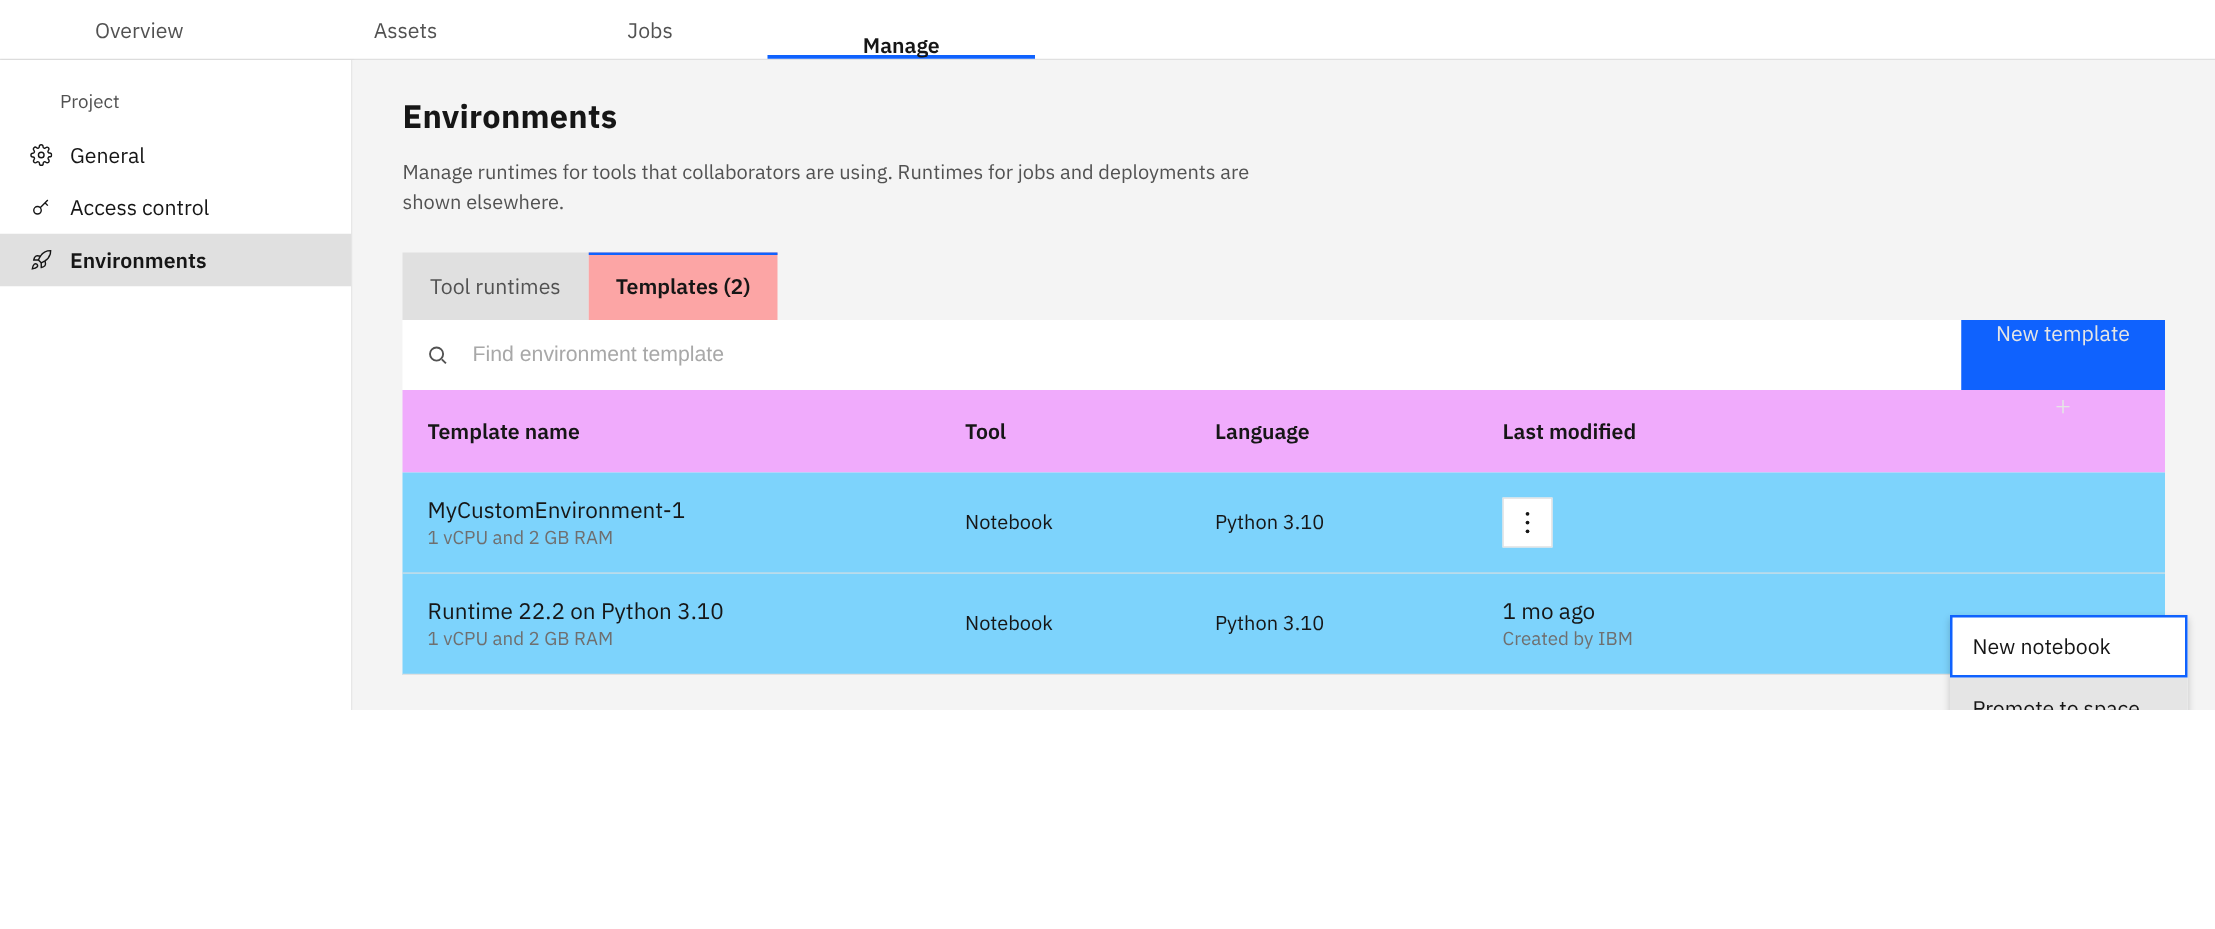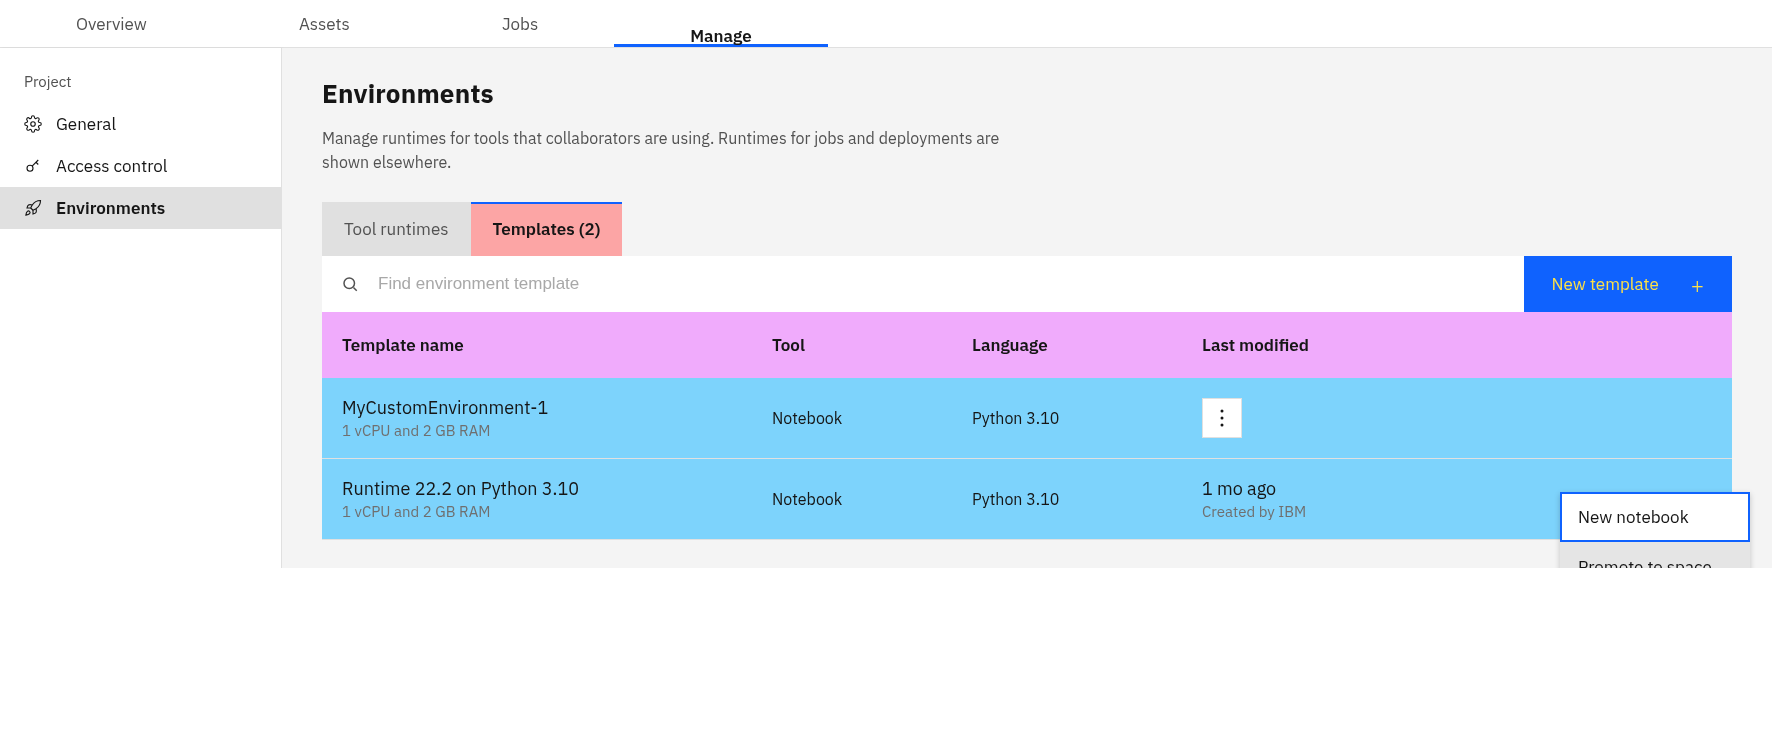--- a/index.html
+++ b/index.html
@@ -2,37 +2,37 @@
 <html><head>
 <meta charset="utf-8">
 <style>
 * { margin:0; padding:0; box-sizing:border-box; }
 body { font-family:"IBM Plex Sans","Helvetica Neue",Arial,sans-serif; color:#161616; background:#fff; width:1772px; }
 .topnav { display:flex; border-bottom:1px solid #e0e0e0; height:48px; align-items:stretch; background:#fff; }
 .topnav .tab { padding:0 76px; display:flex; align-items:center; font-size:17px; color:#525252; cursor:pointer; }
 .topnav .tab.active { color:#161616; font-weight:600; border-bottom:3px solid #0f62fe;margin-top:27px; }
 .layout { display:flex; width:1772px; }
 .sidebar { width:282px; border-right:1px solid #e0e0e0; box-shadow:1px 0 2px rgba(0,0,0,0.05); padding:16px 0; background:#fff; }
-.sidebar .heading { font-size:15px; color:#525252; padding:8px 24px 12px; }
+.sidebar .heading { font-size:15px; color:#525252; padding:8px 24px 12px;margin-left:24px; }
 .sidebar .item { display:flex; align-items:center; gap:14px; padding:10px 24px; font-size:17px; color:#161616; cursor:pointer; }
 .sidebar .item.active { background:#e0e0e0; font-weight:600; }
 .sidebar .icon { width:18px; height:18px; display:inline-flex; align-items:center; justify-content:center; }
 .sidebar .icon svg { width:18px; height:18px; stroke:#161616; fill:none; stroke-width:1.5; }
 .main { flex:1; background:#f4f4f4; padding:28px 40px; position:relative; }
 .page-title { font-size:26px; letter-spacing:0.2px; color:#161616; margin-bottom:16px; }
 .page-subtitle { font-size:16px; color:#525252; max-width:700px; line-height:1.5; margin-bottom:28px; }
 .envtabs { display:flex; }
 .envtab { padding:16px 22px; font-size:17px; color:#525252; background:#e0e0e0; cursor:pointer; }
 .envtab.active { background:#fca5a5; color:#161616; font-weight:600; border-top:2px solid #0f62fe; padding-top:14px; }
 .searchbar { display:flex; align-items:stretch; background:#fff; height:56px; }
 .searchbar .search-icon { width:56px; display:flex; align-items:center; justify-content:center; }
 .searchbar .search-icon svg { width:18px; height:18px; stroke:#525252; fill:none; stroke-width:2; }
 .searchbar input { flex:1; border:none; outline:none; font-size:17px; color:#161616; }
 .searchbar input::placeholder { color:#a8a8a8; }
-.newbtn { display:flex; align-items:center; gap:32px; background:#0f62fe; color:#fde047; padding:0 28px; font-size:17px; cursor:pointer; white-space:nowrap; }
+.newbtn { display:flex; align-items:center; gap:32px; background:#0f62fe; color:#e5e5e5; padding:0 28px; font-size:17px; cursor:pointer; white-space:nowrap;flex-direction:column; }
 .newbtn .plus { font-size:22px; font-weight:300; }
 .table-head { display:flex; background:#f0abfc; padding:22px 0; font-size:17px; font-weight:600; color:#161616; }
 .col-name { flex:0 0 450px; padding-left:20px; }
 .col-tool { flex:0 0 200px; }
 .col-lang { flex:0 0 230px; }
 .col-mod { flex:1; }
 .col-action { flex:0 0 60px; }
 .table-row { display:flex; align-items:center; background:#7dd3fc; padding:18px 0; border-bottom:1px solid #e0e0e0; }
 .table-row .primary { font-size:18px; color:#161616; }
 .table-row .secondary { font-size:15px; color:#6f6f6f; margin-top:2px; }

